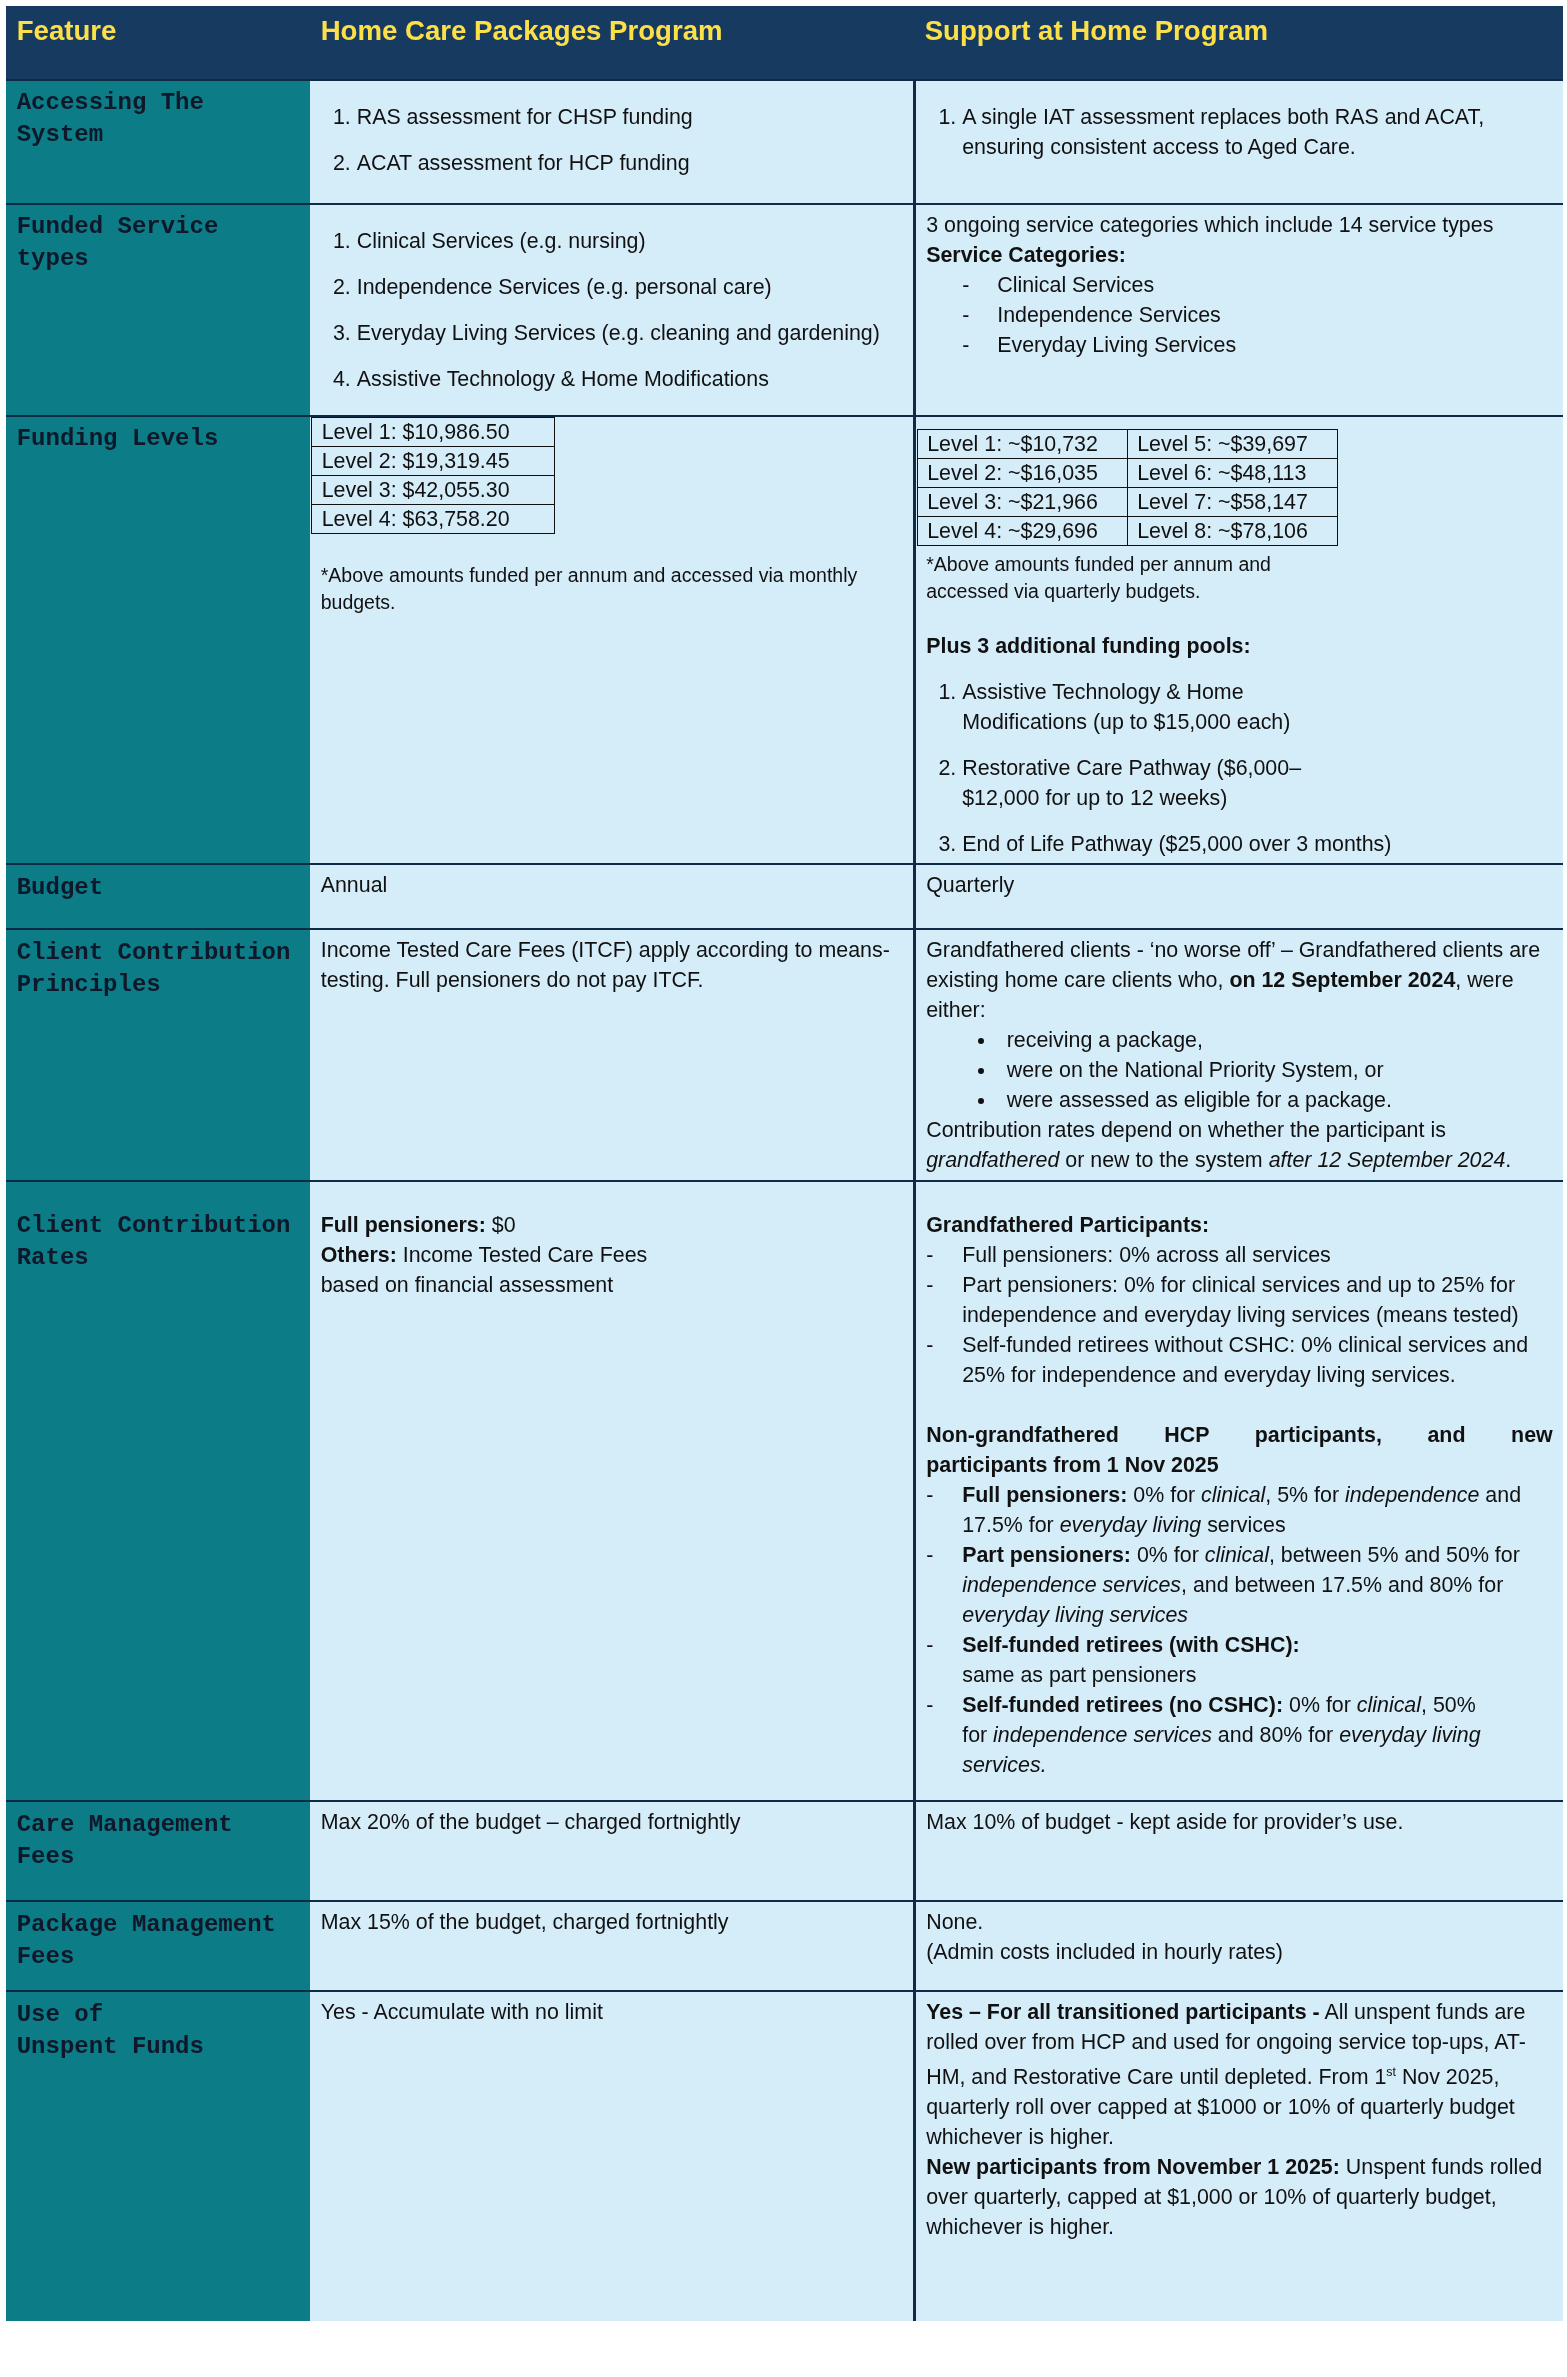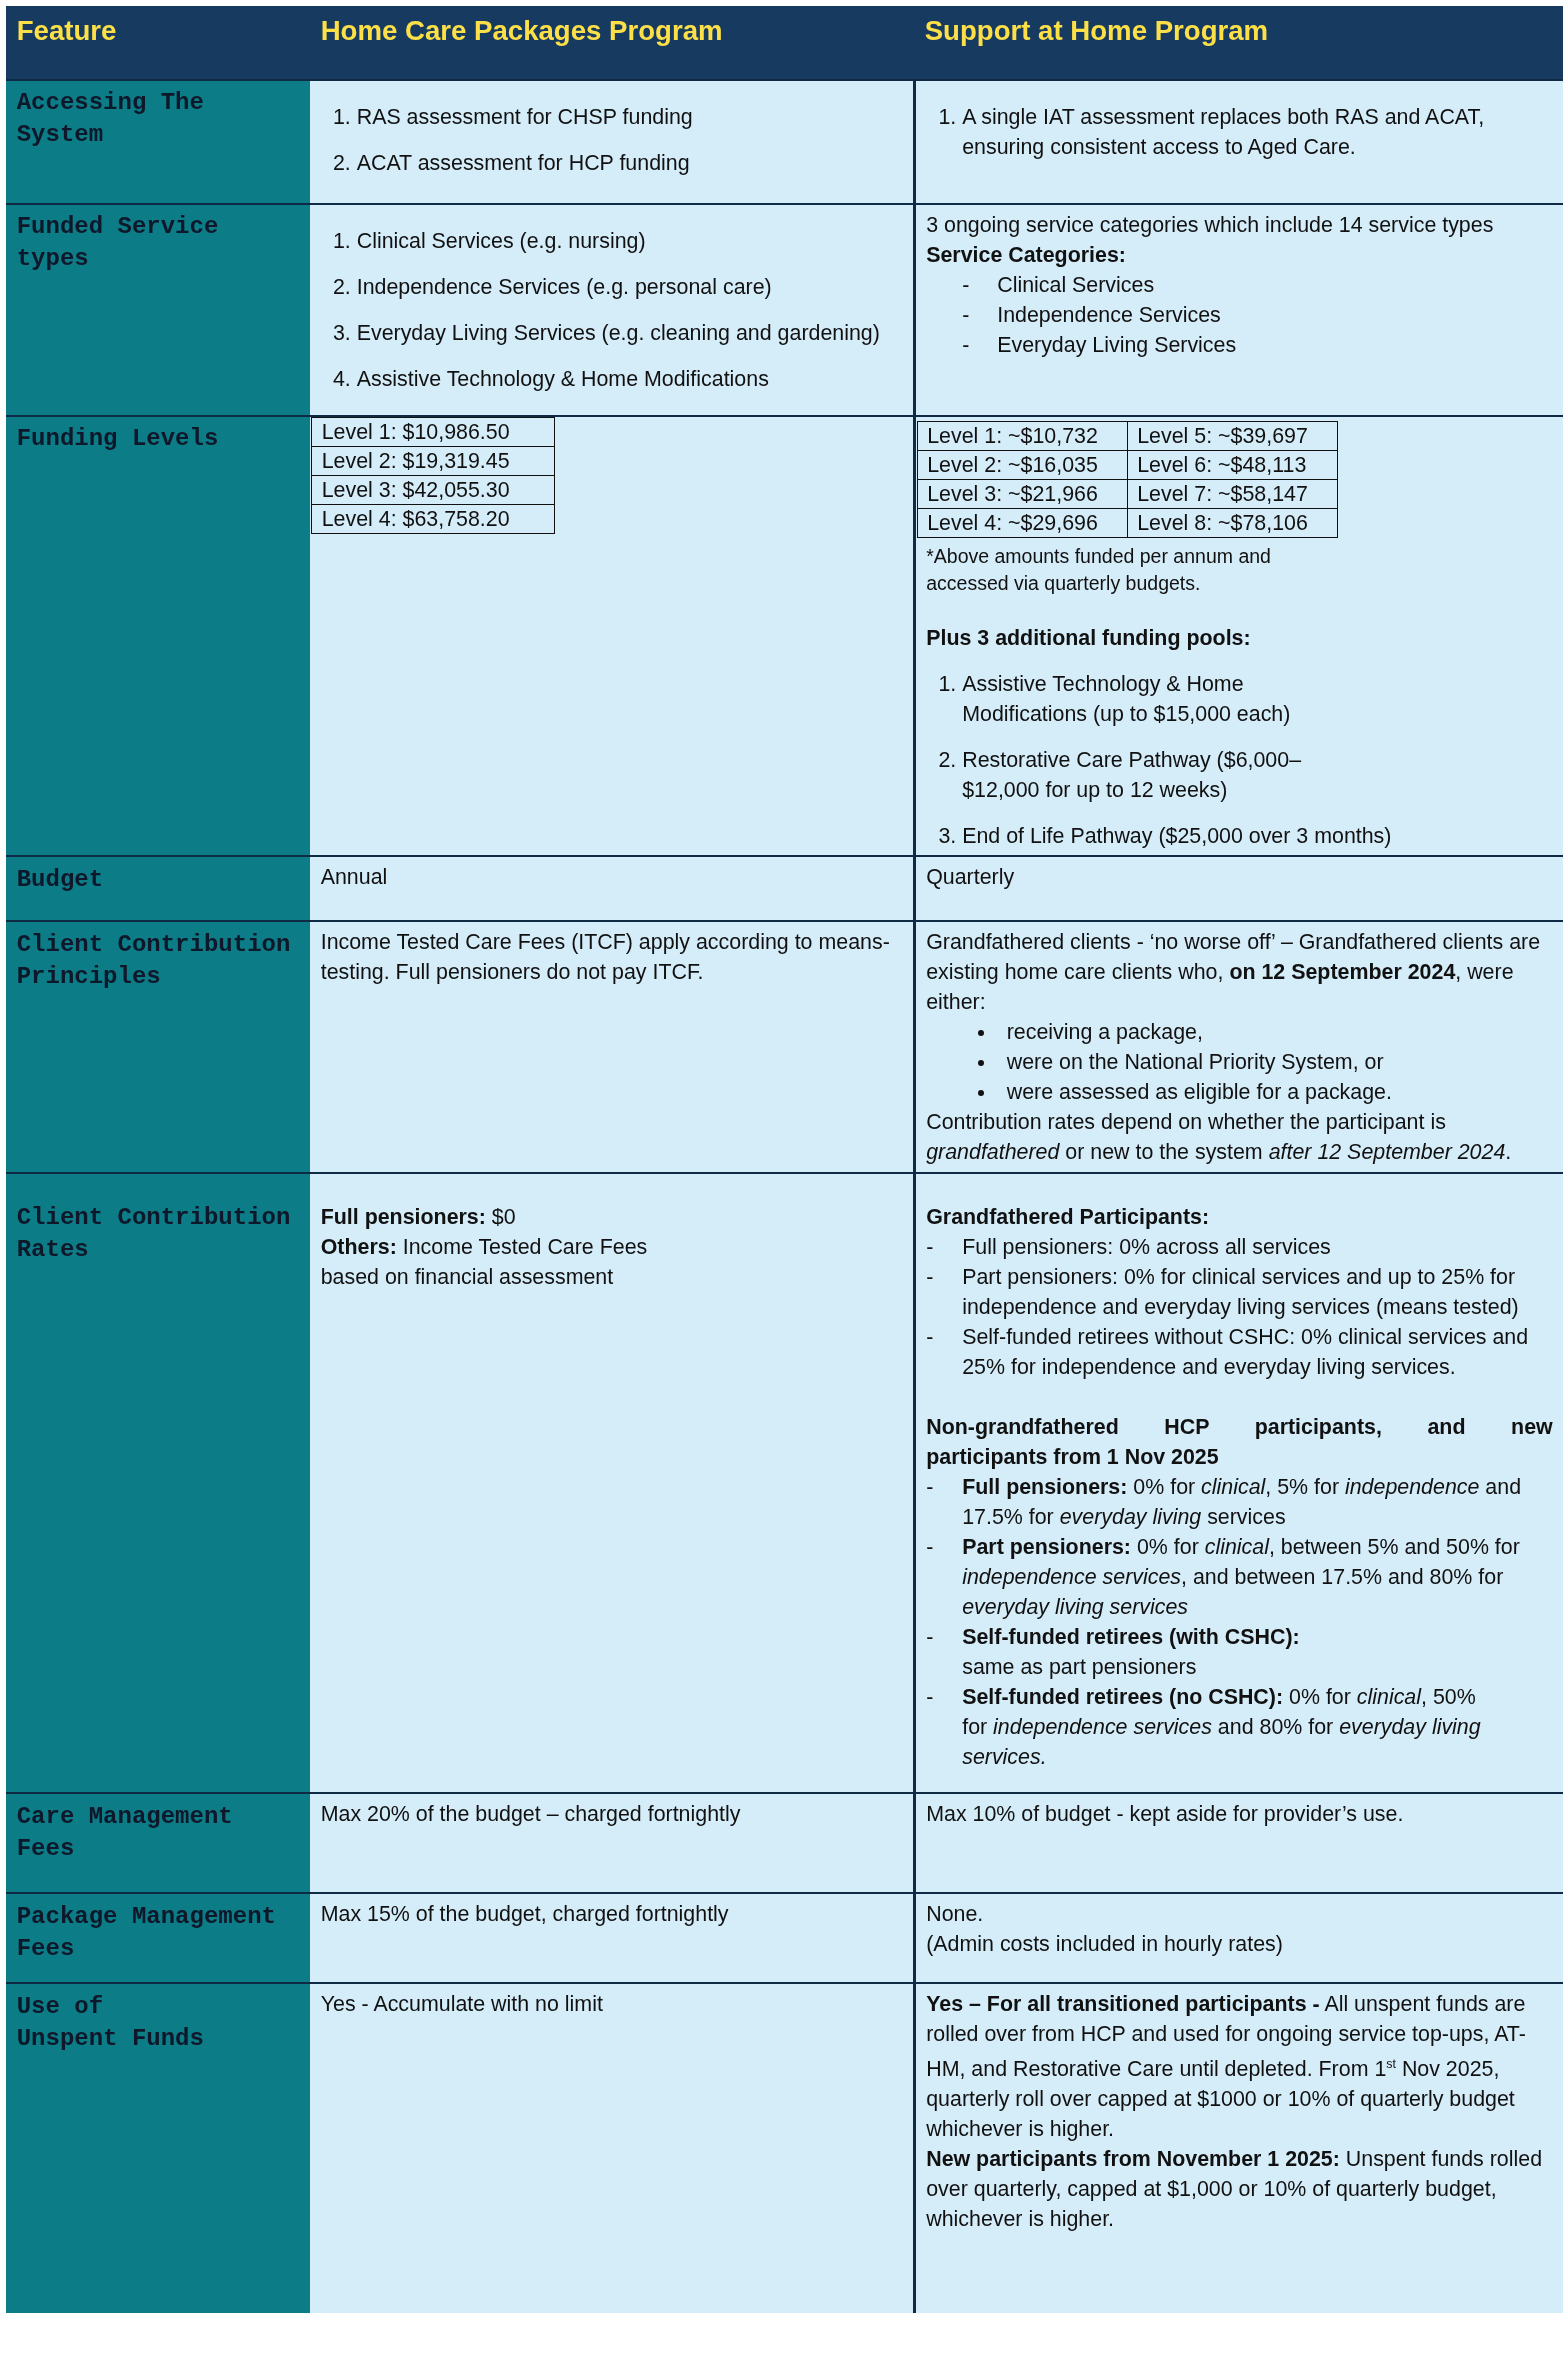--- a/index.html
+++ b/index.html
@@ -100,22 +100,23 @@
                   <td>Level 2: $19,319.45</td>
                 </tr>
           <tr>
                   <td>Level 3: $42,055.30</td>
                 </tr>
           <tr>
                   <td>Level 4: $63,758.20</td>
                 </tr>
         </tbody>
             </table>
-      </td>
-      <td class="val sah" style="padding-top:4px">
+        <div class="note" style="font-size:19.5px;line-height:27px">*Above amounts funded per annum and accessed via monthly budgets.</div>
+      </td>
+      <td class="val sah" style="padding-top:12px">
         <table class="lvl">
           <tbody>
                 <tr>
                   <td>Level 1: ~$10,732</td>
                   <td>Level 5: ~$39,697</td>
                 </tr>
           <tr>
                   <td>Level 2: ~$16,035</td>
                   <td>Level 6: ~$48,113</td>
                 </tr>

